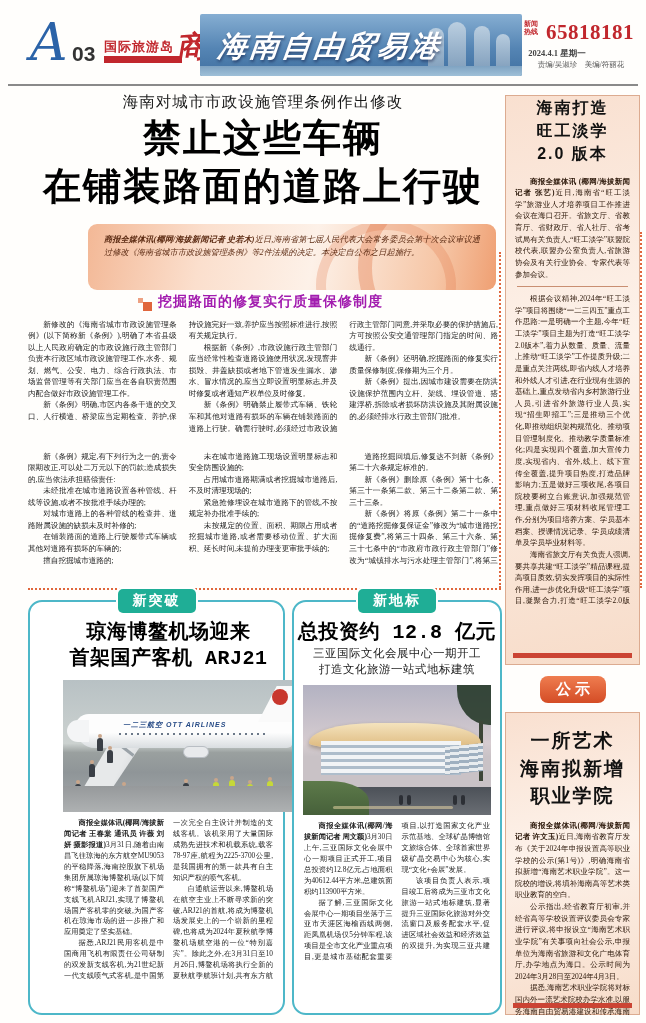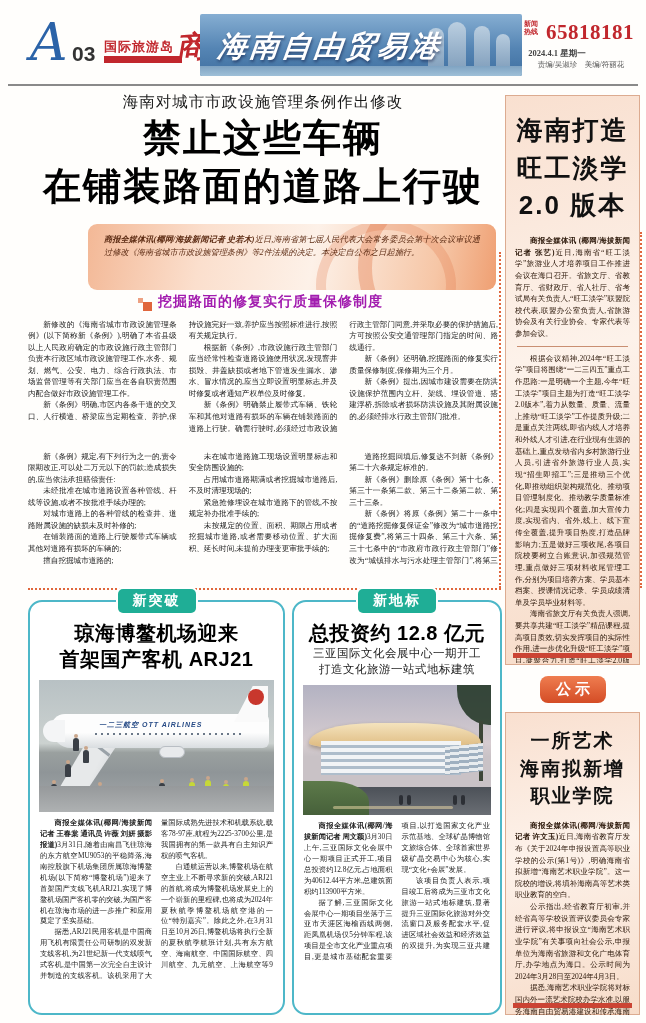--- a/index.html
+++ b/index.html
@@ -44,24 +44,24 @@
   .lead-text b { font-style:italic; }
   .section-head { display:flex; align-items:flex-end; justify-content:center; gap:6px; margin-top:3px; font-family:"Liberation Sans",sans-serif; font-weight:900; font-size:14px; color:#a21caf; letter-spacing:1px; }
   .sq-marker { position:relative; width:9px; height:9px; background:#e0663c; display:inline-block; }
   .sq-marker::after { content:""; position:absolute; left:-5px; top:-4px; width:5px; height:5px; background:#eda183; }
   .col3 { margin-top:8px; height:124px; column-count:3; column-gap:12px; column-fill:auto; overflow:hidden; }
   .col3-b { height:118px; }
   .para { font-size:7.6px; line-height:1.52; color:#222; text-align:justify; text-indent:2em; }
 
   
   .card { position:absolute; background:#fff; border:2.5px solid #4db7c8; border-radius:14px; }
-  .card-arj { left:28px; top:600px; width:257px; height:415px; }
+  .card-arj { left:28px; top:600px; width:257px; height:415px;padding-left:24px; }
   .card-sanya { left:292px; top:600px; width:210px; height:415px; }
   .badge-teal { position:absolute; top:-13px; left:50%; transform:translateX(-50%); background:#1fae96; color:#fff; font-family:"Liberation Sans",sans-serif; font-weight:bold; font-size:14px; padding:3px 15px; border-radius:5px; letter-spacing:2px; white-space:nowrap; box-shadow:0 0 0 2px #fff; }
-  .card-headline { margin-top:18px; text-align:center; font-family:Liberation Sans, sans-serif; font-weight:900; font-size:20px; line-height:1.3; color:#000; letter-spacing:.5px; }
+  .card-headline { margin-top:18px; text-align:center; font-family:Liberation Mono, monospace; font-weight:900; font-size:20px; line-height:1.3; color:#000; letter-spacing:.5px; }
   .card-sub { text-align:center; font-size:11.5px; color:#222; line-height:1.35; letter-spacing:.5px; }
   .card-body { margin:6px 10px 0; height:168px; column-count:2; column-gap:9px; column-fill:auto; overflow:hidden; }
   .card-body .para { font-size:7.3px; line-height:1.5; }
 
   
   .photo-arj { position:relative; margin:8px 9px 0; width:235px; height:132px; overflow:hidden; background:linear-gradient(180deg,#b8c1c4 0%,#ccd2d0 48%,#9aa09f 55%,#8f9598 70%,#a7abac 100%); }
   .arj-fuselage { position:absolute; left:12px; top:34px; width:218px; height:34px; background:linear-gradient(180deg,#fdfdfd 55%,#d9dde0 100%); border-radius:18px 8px 8px 26px; }
   .arj-nose { position:absolute; left:4px; top:40px; width:22px; height:22px; background:#f4f5f6; border-radius:50% 0 0 50%; }
   .arj-tail { position:absolute; right:6px; top:6px; width:34px; height:36px; background:#fafafa; clip-path:polygon(55% 0,100% 0,100% 100%,0 100%); }
   .arj-tail-logo { position:absolute; right:10px; top:9px; width:16px; height:16px; background:#c8372d; border-radius:50%; }
@@ -85,21 +85,21 @@
   .sy-refl { position:absolute; left:30px; bottom:6px; width:120px; height:3px; background:rgba(240,220,170,.5); border-radius:2px; }
   .sy-palm { position:absolute; right:-6px; top:-4px; width:40px; height:44px; background:#1f3322; border-radius:0 0 0 80%; opacity:.85; }
   .sy-palm::after { content:""; position:absolute; right:14px; top:40px; width:4px; height:60px; background:#24301f; }
   .sy-person { position:absolute; bottom:10px; width:4px; height:10px; background:#2c2f35; border-radius:2px; }
 
   
   .side-card { position:absolute; left:505px; width:135px; background:linear-gradient(168deg,#f9e0d0 0%,#fdf2ea 45%,#f7dcc9 100%); border:1px solid #dcab90; }
   .side-a { top:95px; height:570px; }
   .side-b { top:712px; height:303px; }
   .side-redbar { position:absolute; left:7px; right:7px; bottom:6px; height:5px; background:#cb4434; }
-  .side-title { margin-top:16px; text-align:center; font-family:"Liberation Sans",sans-serif; font-weight:900; font-size:26px; line-height:1.45; color:#111; letter-spacing:2px; }
+  .side-title { text-align:center; font-family:"Liberation Sans",sans-serif; font-weight:900; font-size:16px; line-height:1.45; color:#111; letter-spacing:2px; }
   .side-title-b { font-size:19px; margin-top:14px; }
   .side-body { margin:10px 9px 0; overflow:hidden; }
   .side-a .side-body { height:428px; }
   .side-b .side-body { height:196px; }
   .side-body .para { font-size:7.5px; line-height:1.55; color:#2a1608; }
   .side-div { border:none; border-top:1px solid #c98f72; margin:6px 2px; }
   .badge-gongshi { position:absolute; left:540px; top:676px; width:66px; height:27px; background:linear-gradient(180deg,#ef7d50,#d44c25); border-radius:8px; color:#fff; font-family:"Liberation Sans",sans-serif; font-weight:900; font-size:15px; letter-spacing:4px; display:flex; align-items:center; justify-content:center; padding-left:4px; }
 </style>
 </head>
 <body>

